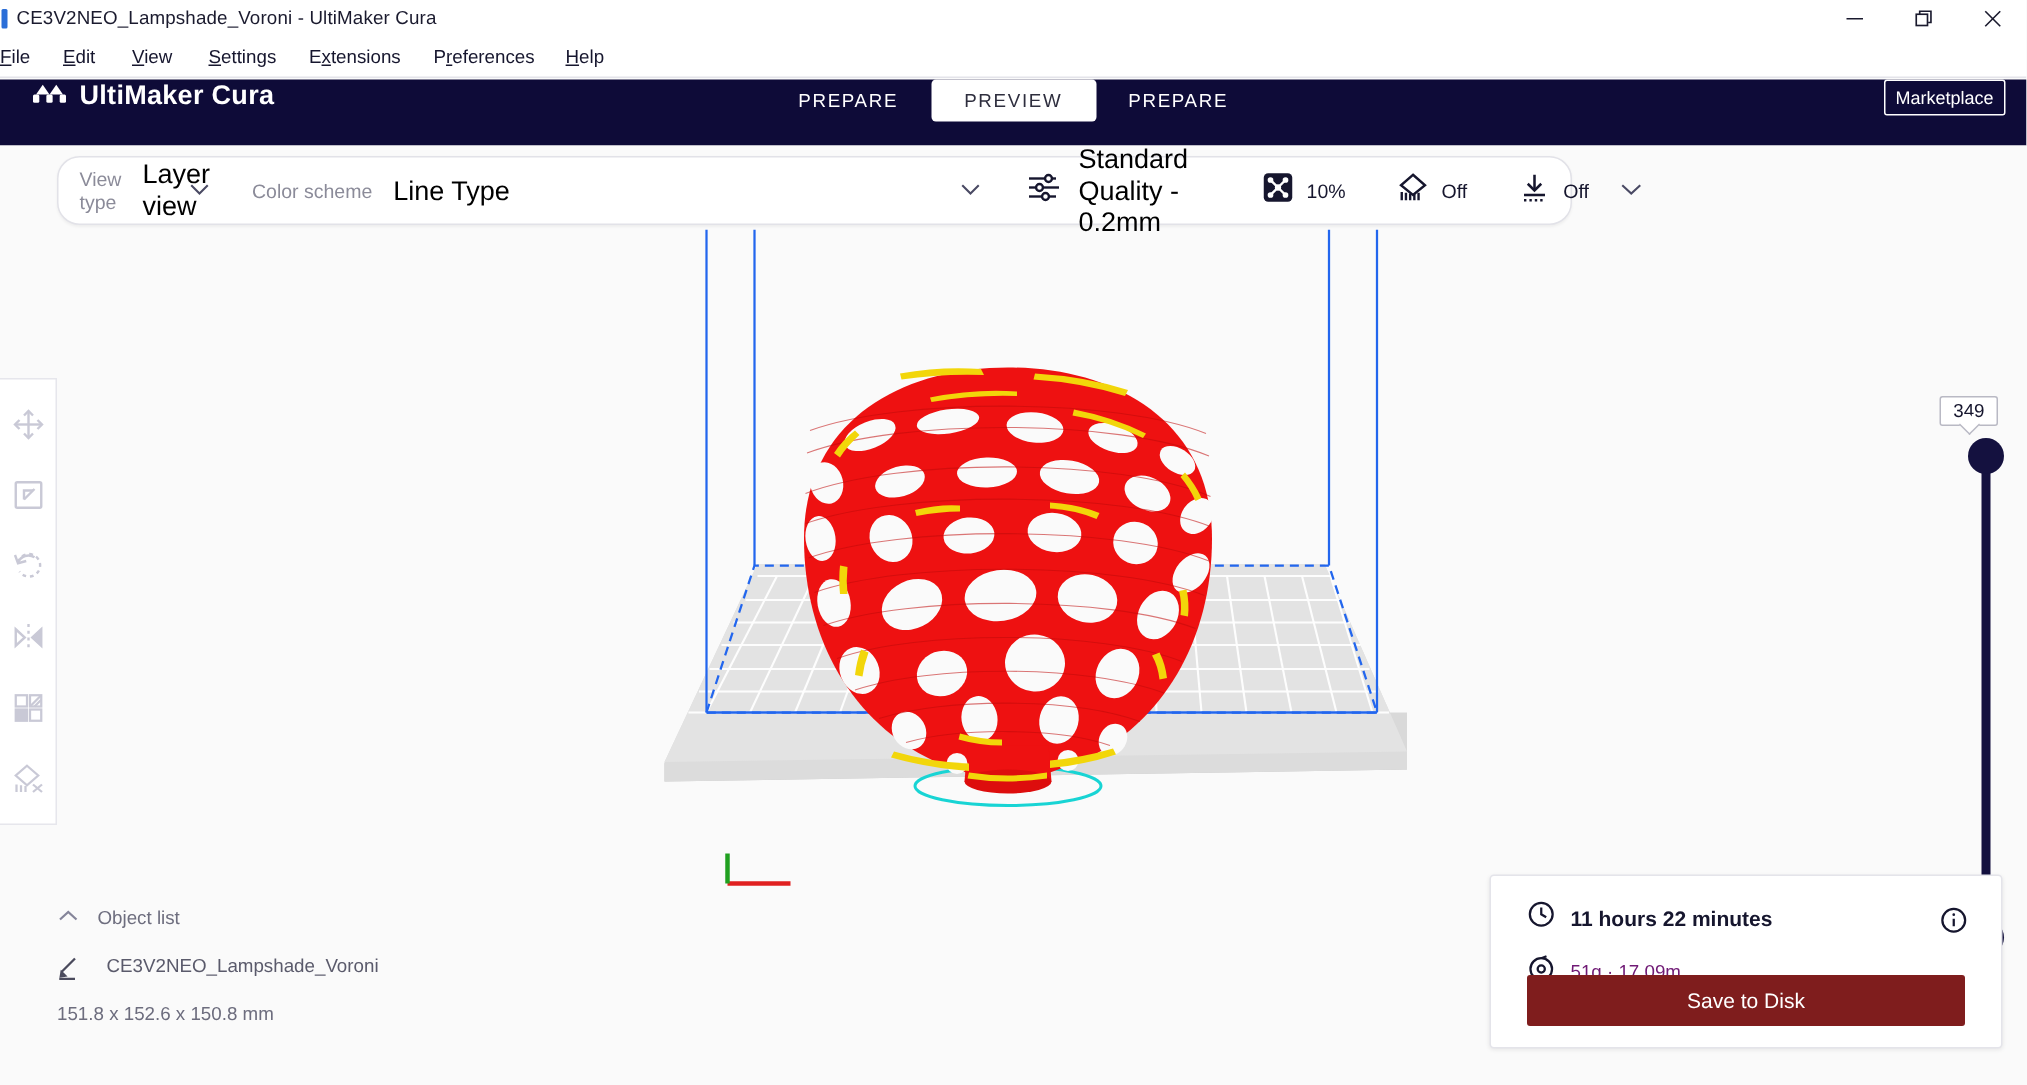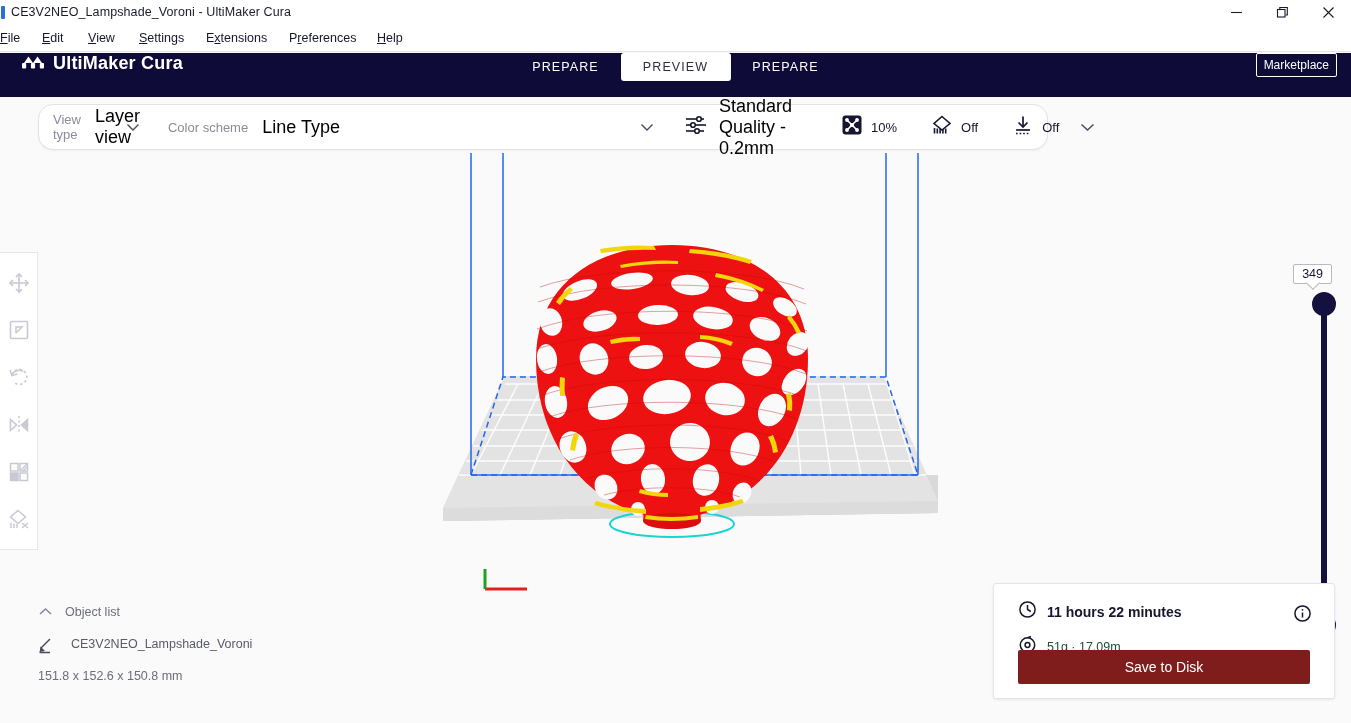--- a/index.html
+++ b/index.html
@@ -134,21 +134,21 @@
 
   
   .infocard {
     position: absolute; right: 16px; bottom: 24px; width: 342px; height: 116px;
     background: #ffffff; border: 1px solid #e4e4ea; border-radius: 3px;
     box-shadow: 0 1px 3px rgba(0,0,0,.08); padding: 16px 24px 14px;
     z-index: 6;
   }
   .ic-row { display: flex; align-items: center; gap: 10px; }
   .ic-time { font-size: 14px; font-weight: 700; color: #16162e; }
-  .ic-mat { font-size: 12.5px; color: #14532d; }
+  .ic-mat { font-size: 12.5px; color: #701a75; }
   .ic-info { position: absolute; right: 22px; top: 20px; }
   .save-btn {
     position: absolute; left: 24px; right: 24px; bottom: 14px; height: 34px;
     background: #7f1d1d; color: #ffffff; border: none; border-radius: 2px;
     font-size: 14px; font-family: "Liberation Sans", sans-serif; cursor: pointer;
   }
 </style>
 </head>
 <body>
 

